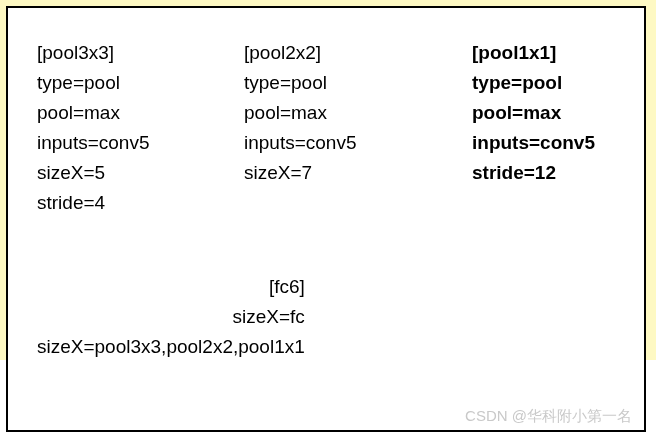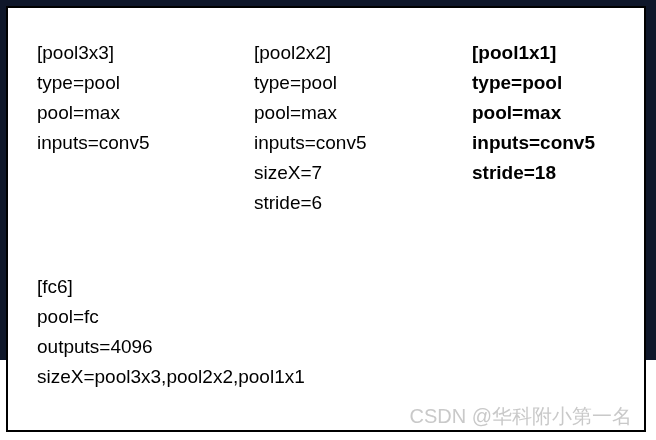--- a/index.html
+++ b/index.html
@@ -11,21 +11,21 @@
     width: 656px;
     height: 440px;
     overflow: hidden;
     font-family: "Liberation Sans", "DejaVu Sans", sans-serif;
   }
 
   #screenshot {
     position: relative;
     width: 656px;
     height: 360px;
-    background: #0f172a;
+    background: #fef9c3;
   }
 
   
   .config-frame {
     position: absolute;
     left: 6px;
     top: 6px;
     width: 640px;
     height: 426px;
     box-sizing: border-box;
@@ -49,91 +49,92 @@
     top: 30px;
     width: 100%;
     height: 186px;
   }
 
   .config-section {
     position: absolute;
     top: 0;
   }
   .config-section.col-0 { left: 29px; }
-  .config-section.col-1 { left: 246px; }
+  .config-section.col-1 { left: 236px; }
   .config-section.col-2 { left: 464px; font-weight: bold; }
 
   .config-line {
     font-family: "Liberation Sans", "DejaVu Sans", sans-serif;
     font-size: 19px;
     line-height: 30px;
     color: #000000;
     white-space: pre;
     letter-spacing: 0px;
   }
 
   
   .fc-section {
     position: absolute;
     left: 29px;
     top: 264px;
+    text-align: right;
   }
 
   
   .watermark {
     position: absolute;
     right: 12px;
     bottom: 4px;
     font-family: "Liberation Sans", "DejaVu Sans", sans-serif;
-    font-size: 20px;
+    font-size: 15px;
     line-height: 20px;
     color: #c9c9c9;
     white-space: pre;
   }
 </style>
 </head>
 <body>
 
 <div id="screenshot">
 
   <div class="config-frame">
     <div class="config-body">
 
       <div class="pool-columns">
 
         <div class="config-section col-0">
           <div class="config-line">[pool3x3]</div>
           <div class="config-line">type=pool</div>
           <div class="config-line">pool=max</div>
           <div class="config-line">inputs=conv5</div>
+          <div class="config-line">sizeX=5</div>
+          <div class="config-line">stride=4</div>
         </div>
 
         <div class="config-section col-1">
           <div class="config-line">[pool2x2]</div>
           <div class="config-line">type=pool</div>
           <div class="config-line">pool=max</div>
           <div class="config-line">inputs=conv5</div>
           <div class="config-line">sizeX=7</div>
-          <div class="config-line">stride=6</div>
         </div>
 
         <div class="config-section col-2">
           <div class="config-line">[pool1x1]</div>
           <div class="config-line">type=pool</div>
           <div class="config-line">pool=max</div>
           <div class="config-line">inputs=conv5</div>
-          <div class="config-line">stride=18</div>
+          <div class="config-line">stride=12</div>
         </div>
 
       </div>
 
       <div class="fc-section">
         <div class="config-line">[fc6]</div>
-        <div class="config-line">pool=fc</div>
-        <div class="config-line">outputs=4096</div>
+        <div class="config-line">sizeX=fc</div>
         <div class="config-line">sizeX=pool3x3,pool2x2,pool1x1</div>
       </div>
 
       <div class="watermark">CSDN @华科附小第一名</div>
 
     </div>
   </div>
 
 </div>
 

